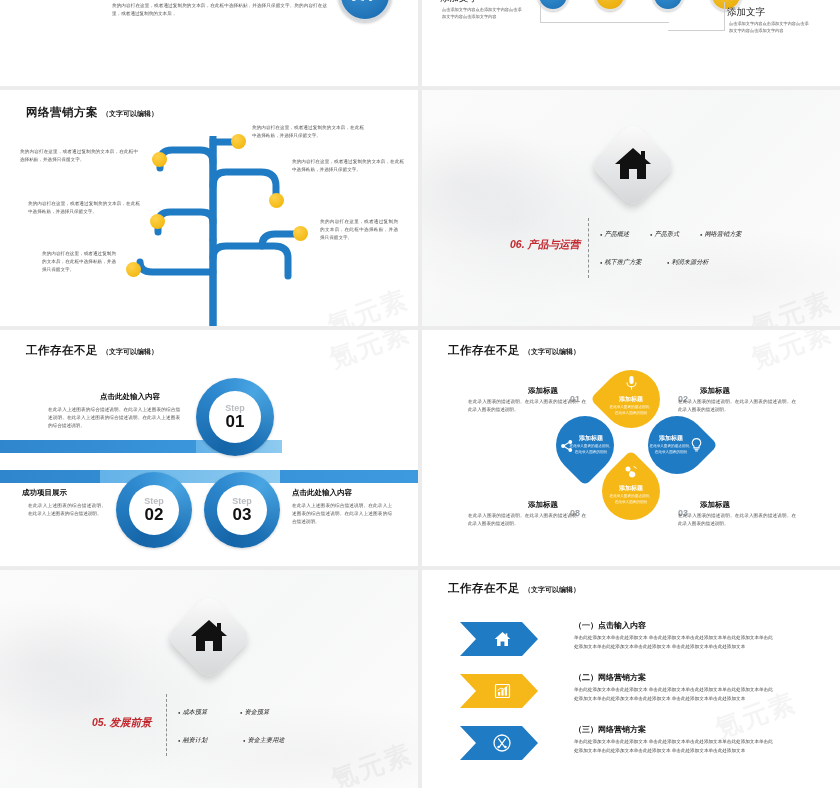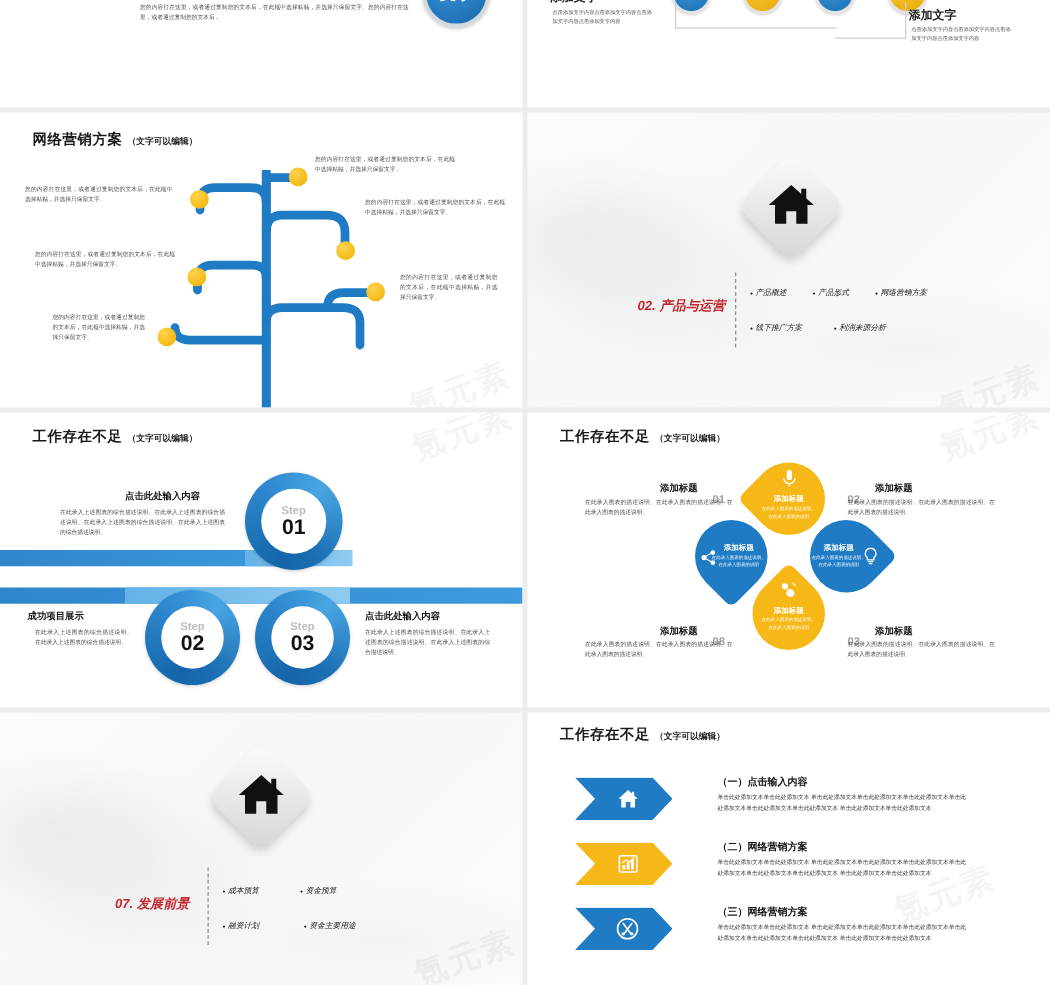--- a/index.html
+++ b/index.html
@@ -45,21 +45,21 @@
     display:flex;align-items:center;justify-content:center;
     box-shadow:0 1px 3px rgba(0,0,0,.25);
   }
   
   .mini-circ{
     position:absolute;width:28px;height:28px;border-radius:50%;
     border:2.5px solid #e2e2e2;box-shadow:0 1px 2px rgba(0,0,0,.2);
   }
   .mini-circ.blue{background:radial-gradient(circle at 40% 30%,#3a93d6,#1a6fb0);}
   .mini-circ.yellow{background:radial-gradient(circle at 40% 30%,#f8c83c,#e8a800);}
-  .add-head{position:absolute;font-size:9.5px;font-weight:bold;color:#1a1a1a;white-space:nowrap;}
+  .add-head{position:absolute;font-size:9.5px;font-weight:normal;color:#1a1a1a;white-space:nowrap;}
   .add-body{position:absolute;font-size:4.2px;line-height:1.7;color:#555;width:82px;}
   .connector{position:absolute;border-left:1px solid #cfcfcf;border-bottom:1px solid #cfcfcf;}
   .connector.r{border-left:none;border-right:1px solid #cfcfcf;}
   
   .tree-wrap{position:absolute;left:0;top:0;width:100%;height:100%;}
   .dot{
     position:absolute;width:15px;height:15px;border-radius:50%;
     background:radial-gradient(circle at 35% 30%,#ffd24d,#efb100);
   }
   
@@ -215,21 +215,21 @@
     <div class="wm" style="right:8px;bottom:-4px;">氪元素</div>
   </div>
 
   <div class="slide divider">
     <div class="diamond" style="left:180px;top:44px;"></div>
     <svg class="house" style="left:191px;top:55px;" viewBox="0 0 40 36">
       <path d="M20 3 L38 19 L33 19 L33 34 L24 34 L24 24 L16 24 L16 34 L7 34 L7 19 L2 19 Z" fill="#111"></path>
       <rect x="28" y="6" width="4" height="8" fill="#111"></rect>
     </svg>
 
-    <div class="sec-num" style="left:88px;top:148px;">02. 产品与运营</div>
+    <div class="sec-num" style="left:88px;top:148px;">06. 产品与运营</div>
 
     <div class="dash-line" style="left:166px;top:128px;height:60px;"></div>
 
     <div class="bullet-item" style="left:178px;top:140px;">产品概述</div>
     <div class="bullet-item" style="left:228px;top:140px;">产品形式</div>
     <div class="bullet-item" style="left:278px;top:140px;">网络营销方案</div>
     <div class="bullet-item" style="left:178px;top:168px;">线下推广方案</div>
     <div class="bullet-item" style="left:245px;top:168px;">利润来源分析</div>
 
     <div class="wm" style="right:6px;bottom:-6px;">氪元素</div>
@@ -352,21 +352,21 @@
     <div class="wm" style="right:6px;top:-2px;">氪元素</div>
   </div>
 
   <div class="slide divider">
     <div class="diamond" style="left:178px;top:36px;"></div>
     <svg class="house" style="left:189px;top:47px;" viewBox="0 0 40 36">
       <path d="M20 3 L38 19 L33 19 L33 34 L24 34 L24 24 L16 24 L16 34 L7 34 L7 19 L2 19 Z" fill="#111"></path>
       <rect x="28" y="6" width="4" height="8" fill="#111"></rect>
     </svg>
 
-    <div class="sec-num" style="left:92px;top:146px;">07. 发展前景</div>
+    <div class="sec-num" style="left:92px;top:146px;">05. 发展前景</div>
 
     <div class="dash-line" style="left:166px;top:124px;height:62px;"></div>
 
     <div class="bullet-item" style="left:178px;top:138px;">成本预算</div>
     <div class="bullet-item" style="left:240px;top:138px;">资金预算</div>
     <div class="bullet-item" style="left:178px;top:166px;">融资计划</div>
     <div class="bullet-item" style="left:243px;top:166px;">资金主要用途</div>
 
     <div class="wm" style="right:4px;bottom:16px;">氪元素</div>
   </div>

